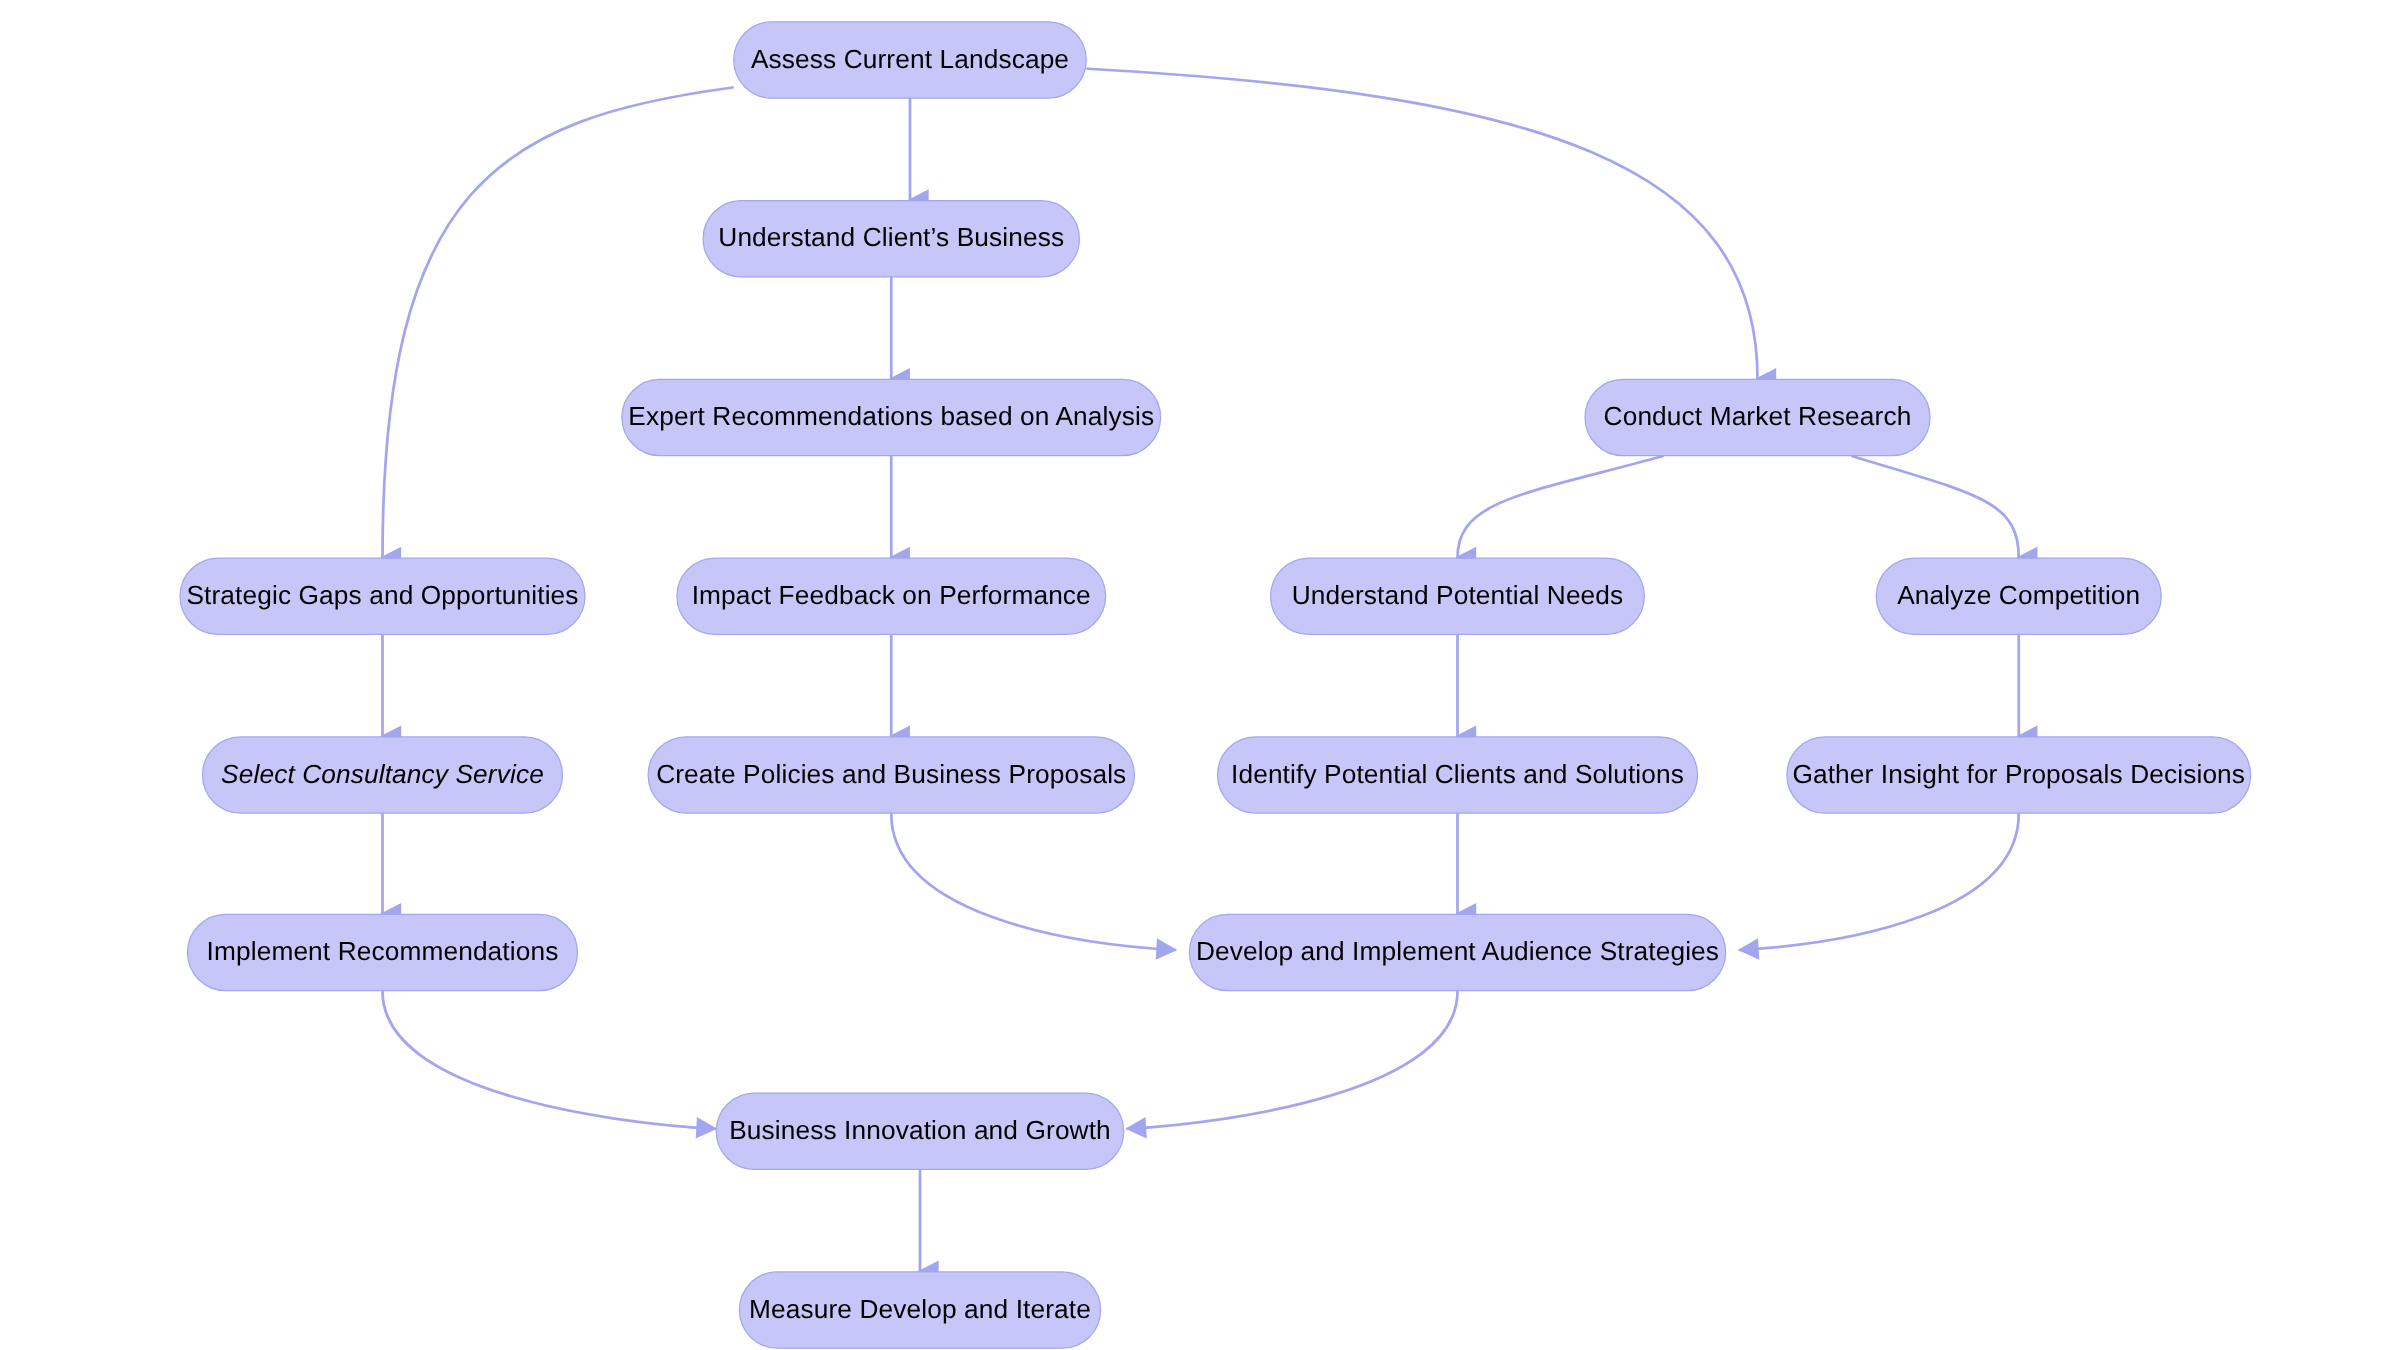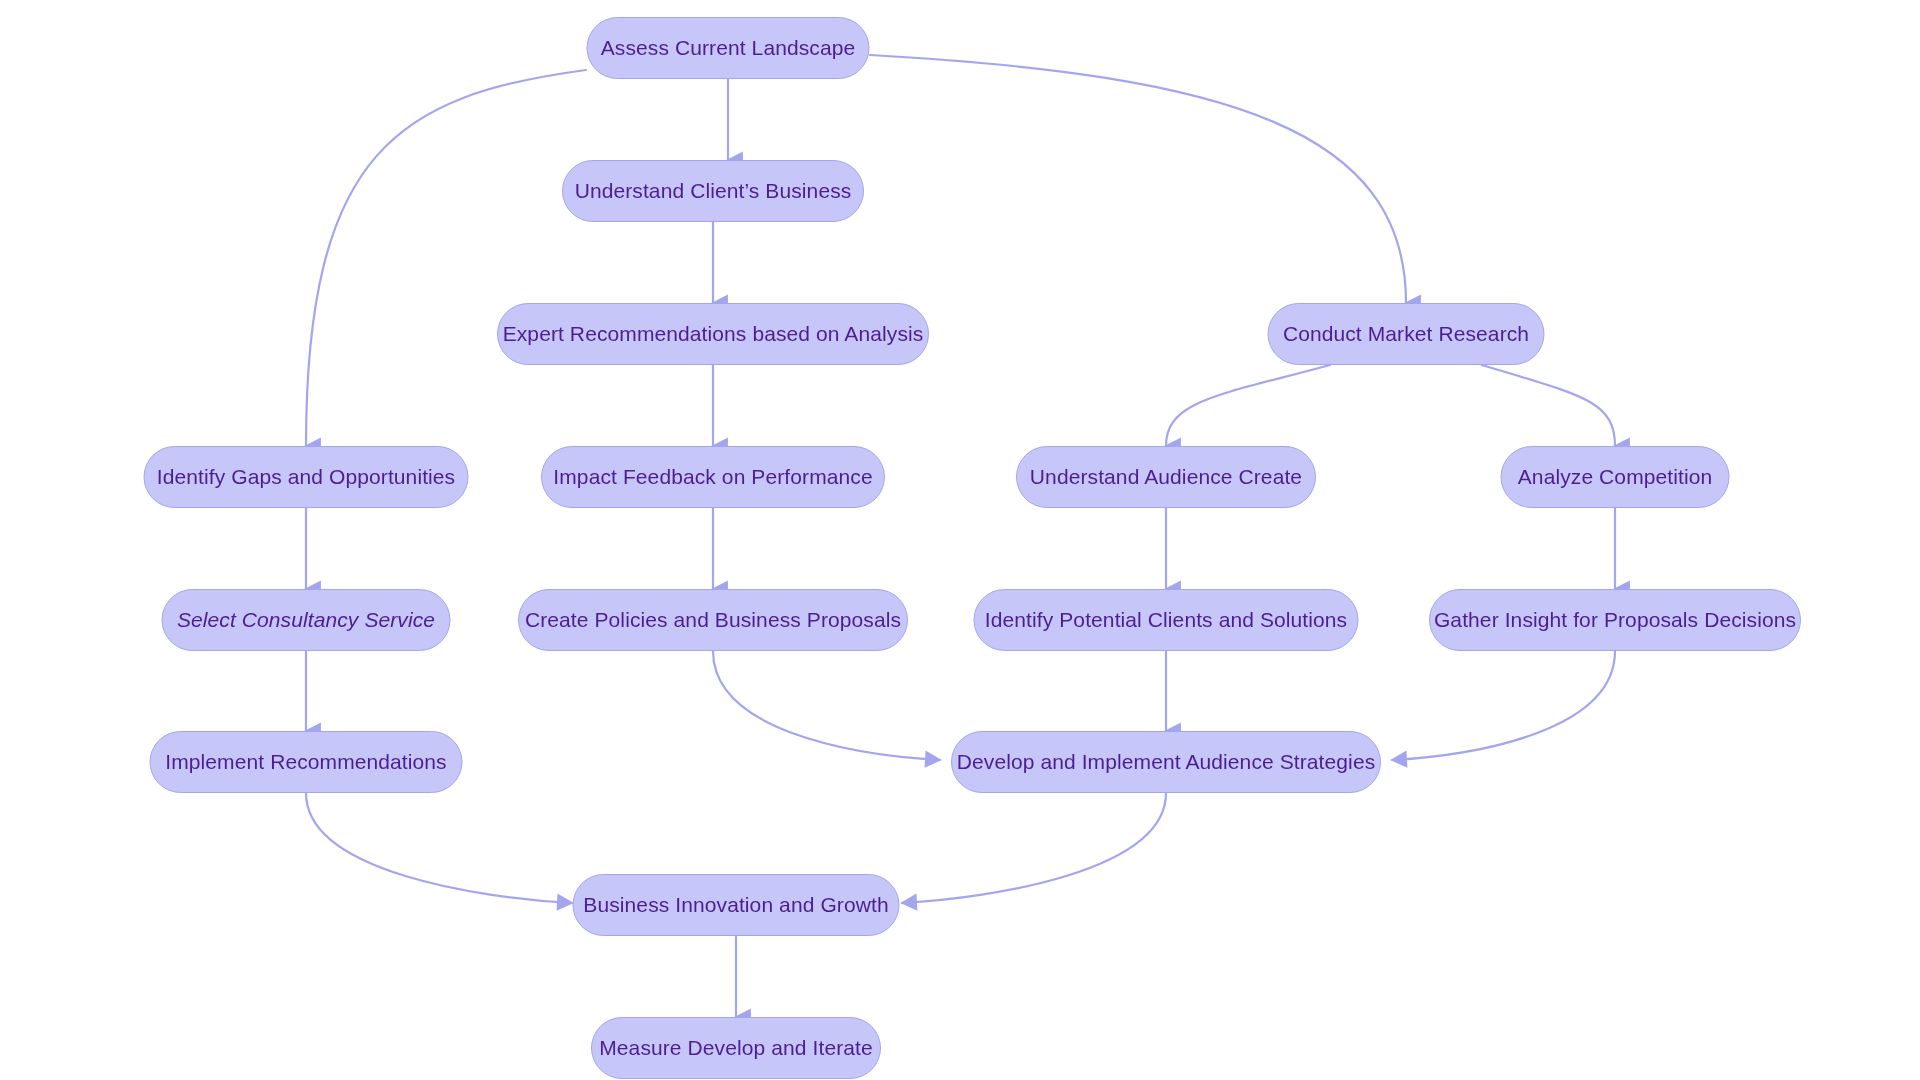--- a/index.html
+++ b/index.html
@@ -26,21 +26,21 @@
     width: 1920px;
     height: 1080px;
     pointer-events: none;
   }
   .node {
     position: absolute;
     box-sizing: border-box;
     background: #c6c7f8;
     border: 1.4px solid #a3a6ef;
     border-radius: 999px;
-    color: #4c1d95;
+    color: #000000;
     font-size: 21px;
     font-weight: 400;
     letter-spacing: 0.1px;
     display: flex;
     align-items: center;
     justify-content: center;
     white-space: nowrap;
     transform: translate(-50%, -50%);
     height: 62px;
     padding: 0 30px;
@@ -90,27 +90,27 @@
       <div class="node" style="left: 713px; top: 191px; width: 302px;">
         <span class="node-label">Understand Client’s Business</span>
       </div>
       <div class="node" style="left: 713px; top: 334px; width: 432px; justify-content: center;">
         <span class="node-label">Expert Recommendations based on Analysis</span>
       </div>
       <div class="node" style="left: 1406px; top: 334px; width: 277px;">
         <span class="node-label">Conduct Market Research</span>
       </div>
       <div class="node" style="left: 306px; top: 477px; width: 325px;">
-        <span class="node-label">Identify Gaps and Opportunities</span>
+        <span class="node-label">Strategic Gaps and Opportunities</span>
       </div>
       <div class="node" style="left: 713px; top: 477px; width: 344px;">
         <span class="node-label">Impact Feedback on Performance</span>
       </div>
       <div class="node" style="left: 1166px; top: 477px; width: 300px;">
-        <span class="node-label">Understand Audience Create</span>
+        <span class="node-label">Understand Potential Needs</span>
       </div>
       <div class="node" style="left: 1615px; top: 477px; width: 229px;">
         <span class="node-label">Analyze Competition</span>
       </div>
       <div class="node" style="left: 306px; top: 620px; width: 289px; font-style: italic;">
         <span class="node-label">Select Consultancy Service</span>
       </div>
       <div class="node" style="left: 713px; top: 620px; width: 390px;">
         <span class="node-label">Create Policies and Business Proposals</span>
       </div>

